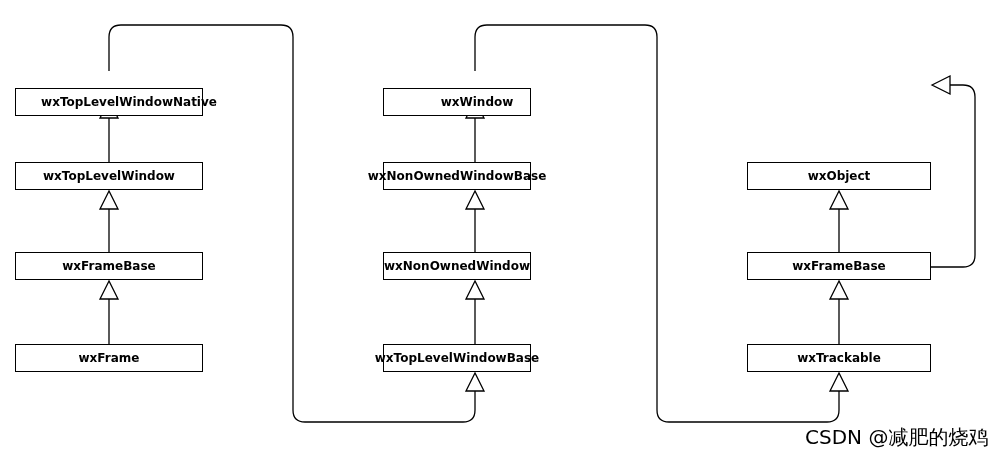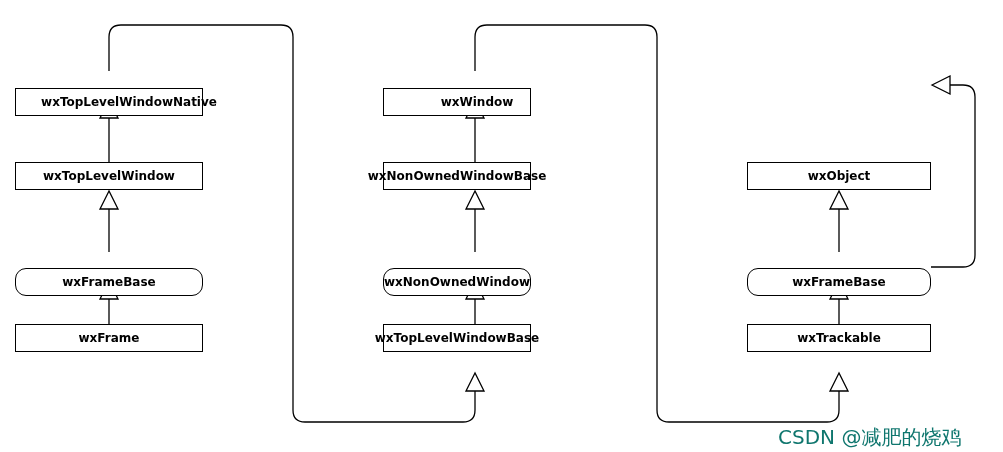--- a/index.html
+++ b/index.html
@@ -29,29 +29,29 @@
     font-weight: bold;
     color: #000000;
     white-space: nowrap;
     z-index: 2;
   }
   .c0 { left: 15px;  width: 188px; }
   .c1 { left: 383px; width: 148px; }
   .c2 { left: 747px; width: 184px; }
   .r0 { top: 88px; padding-left: 40px; }
   .r1 { top: 162px; }
-  .r2 { top: 268px; border-radius: 11px; }
-  .r3 { top: 324px; }
+  .r2 { top: 252px; }
+  .r3 { top: 344px; }
   #watermark {
     position: absolute;
-    left: 778px;
+    left: 805px;
     top: 426px;
     font-size: 20px;
     line-height: 22px;
-    color: #0f766e;
+    color: #000000;
     text-shadow: 1px 1px 0 #ffffff;
     white-space: nowrap;
     z-index: 3;
   }
   svg .edge { stroke: #000000; stroke-width: 1.3; fill: none; }
   svg .head { stroke: #000000; stroke-width: 1.3; fill: #ffffff; }
 </style>
 </head>
 <body>
 

